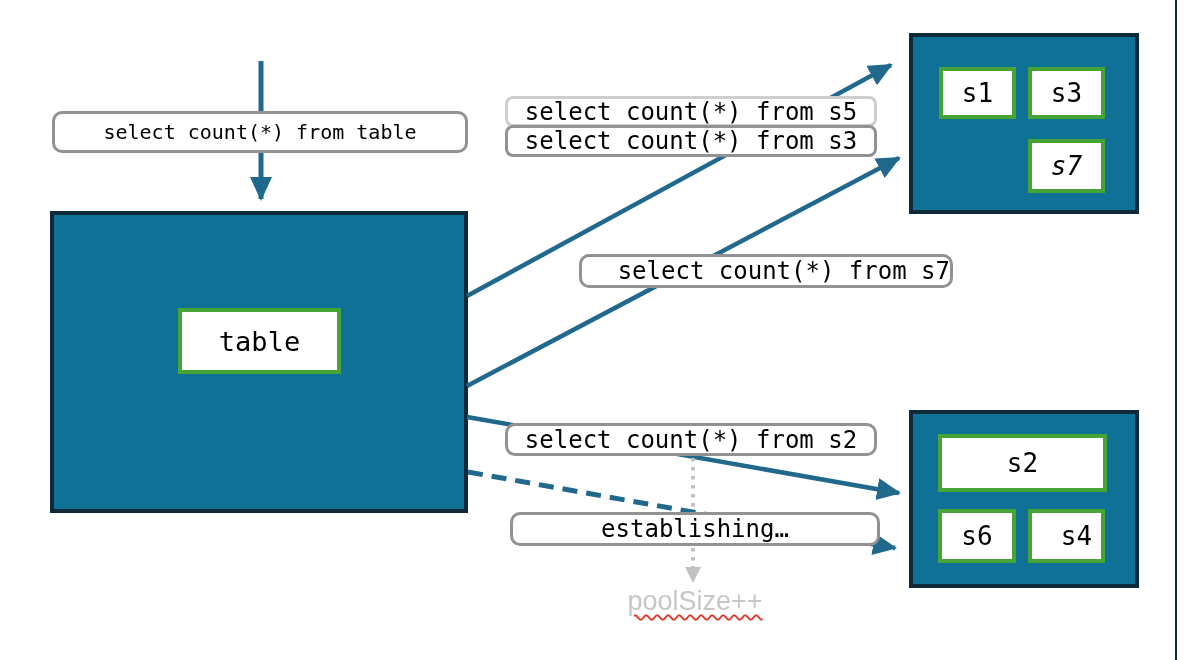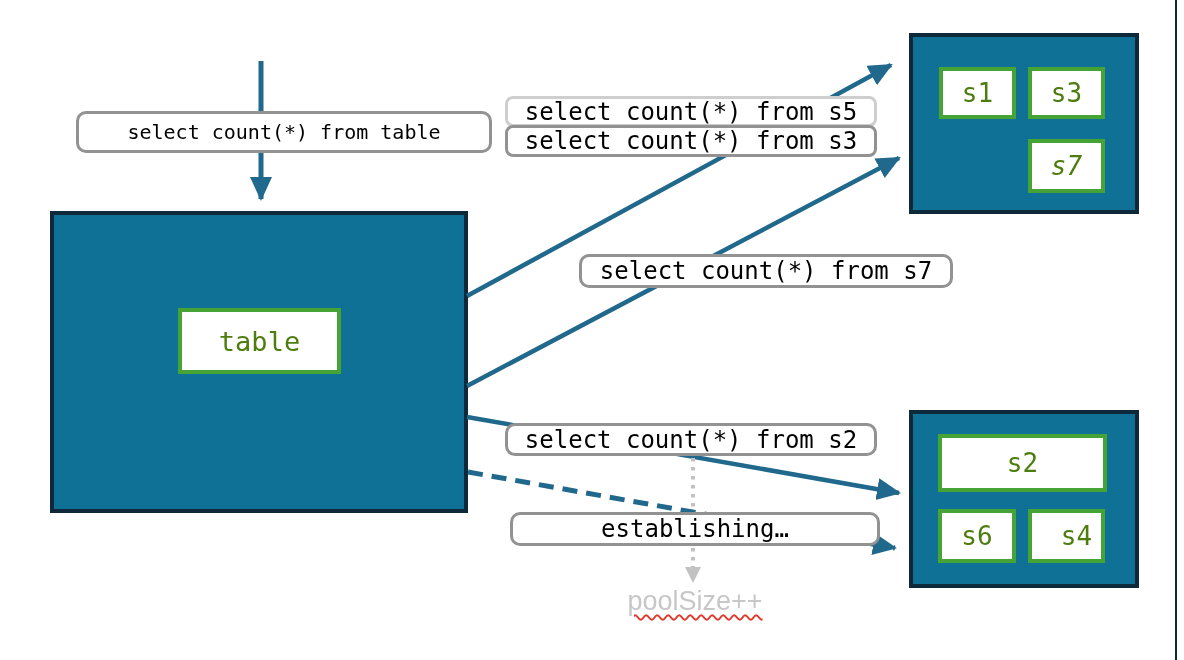--- a/index.html
+++ b/index.html
@@ -31,21 +31,21 @@
     border:4px solid var(--navy);
     box-sizing:border-box;
     z-index:1;
   }
   .whitebox{
     position:absolute;
     background:#ffffff;
     border:4px solid var(--green);
     box-sizing:border-box;
     display:flex;align-items:center;justify-content:center;
-    color:#4d7c0f;
+    color:#000000;
     font-family:"DejaVu Sans Mono", monospace;
   }
   #table-box{left:50px;top:211px;width:418px;height:302px;padding-left:8px;}
   #table-inner{left:124px;top:93px;width:163px;height:66px;font-size:27px;}
   #top-shards{left:909px;top:33px;width:230px;height:181px;}
   #bottom-shards{left:909px;top:410px;width:230px;height:178px;}
   .shard{font-size:26px;}
   #s1{left:26px;top:30px;width:77px;height:52px;}
   #s3{left:115px;top:30px;width:77px;height:52px;}
   #s5{left:26px;top:102px;width:77px;height:54px;}
@@ -58,24 +58,24 @@
     position:absolute;
     background:#ffffff;
     border:3px solid var(--pill-border);
     border-radius:10px;
     box-sizing:border-box;
     display:flex;align-items:center;justify-content:center;
     font-size:24px;color:#000;
     z-index:3;
     white-space:nowrap;
   }
-  #pill-table{left:52px;top:111px;width:416px;height:42px;font-size:20px;margin-left:24px;}
+  #pill-table{left:52px;top:111px;width:416px;height:42px;font-size:20px;}
   #pill-s5{left:505px;top:96px;width:372px;height:31px;border-color:var(--pill-border-light);border-radius:8px;z-index:3;}
   #pill-s3{left:505px;top:125px;width:372px;height:32px;border-radius:8px;z-index:4;}
-  #pill-s7{left:579px;top:254px;width:374px;height:34px;}
+  #pill-s7{left:579px;top:254px;width:374px;height:34px;justify-content:flex-end;}
   #pill-s2{left:505px;top:423px;width:372px;height:33px;}
   #pill-est{left:510px;top:512px;width:370px;height:34px;align-items:center;}
   #poolsize{
     position:absolute;left:614px;top:586px;width:162px;height:34px;
     z-index:3;
     font-family:"Liberation Sans", sans-serif;
     font-size:27px;line-height:30px;
     color:var(--muted);
     text-align:center;
     text-decoration:underline wavy var(--squiggle);

